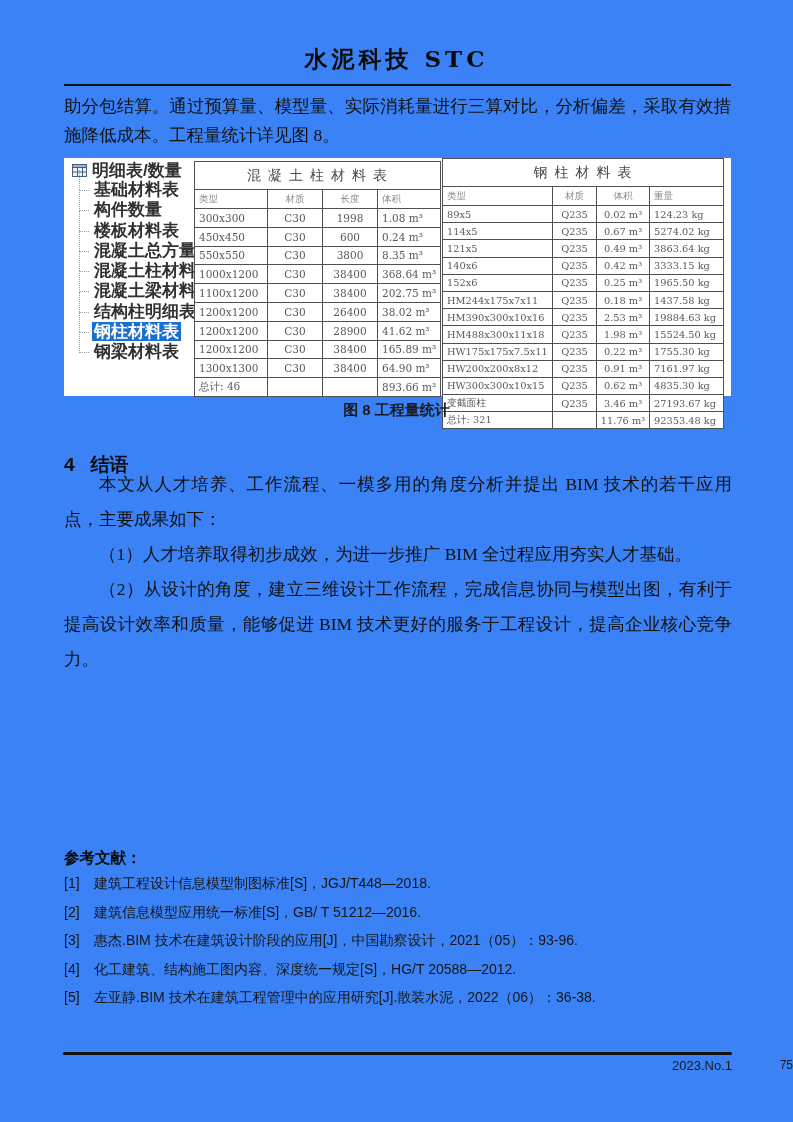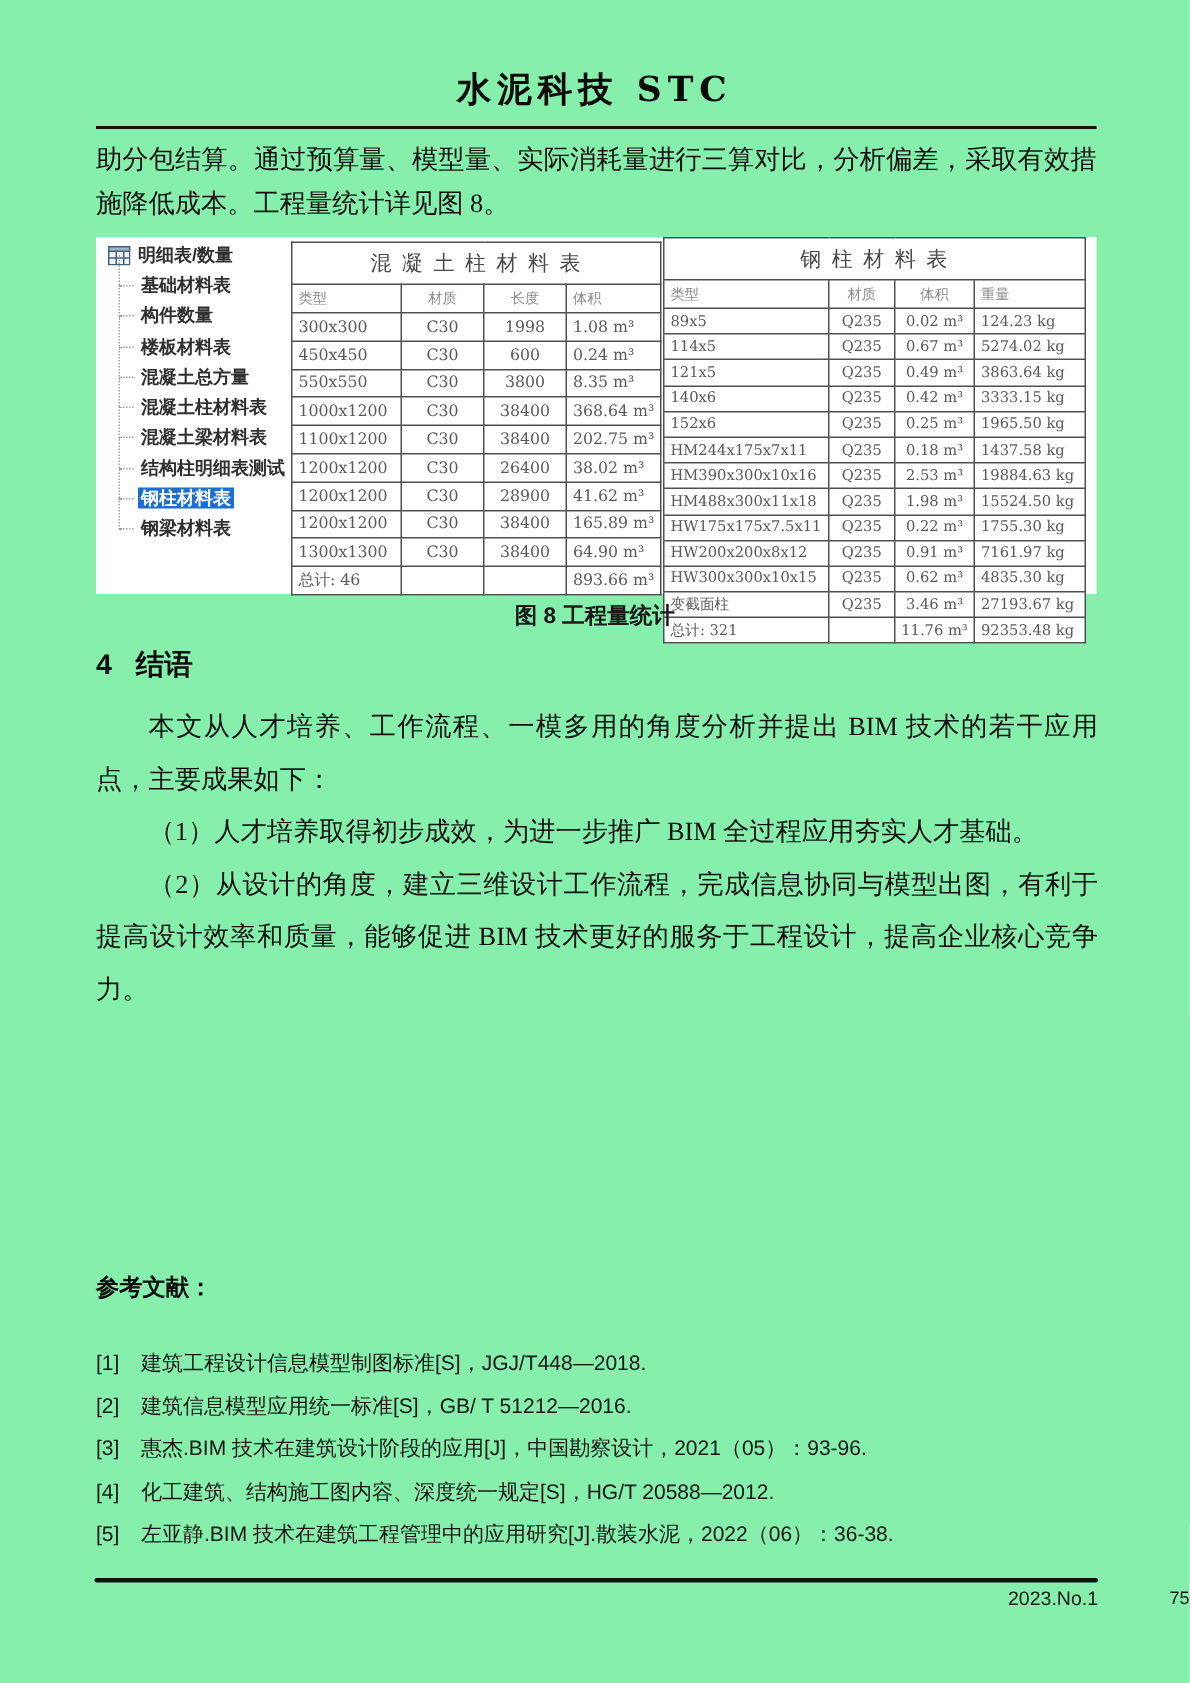--- a/index.html
+++ b/index.html
@@ -1,39 +1,39 @@
 <!DOCTYPE html>
 <html><head>
 <meta charset="utf-8">
 <style>
   html,body { margin:0; padding:0; background:#e8e8e8; }
   .page {
     position:relative; width:793px; height:1122px; margin:0 auto;
-    background:#86efac; overflow:hidden;
+    background:#3b82f6; overflow:hidden;
     font-family:"Liberation Serif","DejaVu Serif",serif; color:#111;
   }
   
   .journal-title {
     position:absolute; top:44px; left:0; width:100%;
     text-align:center; font-family:"DejaVu Serif",serif;
     font-size:23px; font-weight:bold; letter-spacing:4px; color:#0a0a0a;
   }
   .header-rule { position:absolute; top:84px; left:64px; width:667px; border-top:2.5px solid #141414; }
   
   .intro {
     position:absolute; top:92px; left:64px; width:667px;
     font-size:17.5px; line-height:29px; text-align:justify; margin:0;
   }
   
   .figure { position:absolute; top:158px; left:64px; width:667px; height:238px; }
   .screenshot { position:relative; width:100%; height:100%; background:#fff; }
   
   .tree { position:absolute; left:8px; top:2px; width:124px;
           font-family:"Liberation Sans","DejaVu Sans",sans-serif;
-          font-size:12px; font-weight:bold; color:#303030; white-space:nowrap; }
+          font-size:17px; font-weight:bold; color:#303030; white-space:nowrap; }
   .tree-root { display:flex; align-items:center; gap:5px; height:20px; }
   .tree-icon { display:inline-block; line-height:0; }
   .tree-items { list-style:none; margin:0; padding:0 0 0 7px; }
   .tree-items li { position:relative; padding-left:13px; height:20.3px; line-height:20.3px; }
   .tree-items li::before { content:''; position:absolute; left:0; top:-10px; height:20.3px; border-left:1px dotted #9aa0a6; }
   .tree-items li::after  { content:''; position:absolute; left:0; top:10px; width:10px; border-top:1px dotted #9aa0a6; }
   .tree-label { padding:0 2px; }
   .tree-label.selected { background:#1b6ed2; color:#ffffff; }
   
   table.sched { position:absolute; border-collapse:collapse; table-layout:fixed;
@@ -48,29 +48,29 @@
   #steel-table { left:378px; top:0; width:281px; }
   #steel-table td { height:14.2px; font-size:9.8px; }
   table.sched .c0 { text-align:left; padding-left:4px; }
   table.sched .c1 { text-align:center; }
   table.sched .c2 { text-align:center; }
   table.sched .c3 { text-align:left; padding-left:4px; }
   
   .figure-caption { position:absolute; top:401px; left:0; width:100%; text-align:center;
     font-family:"Liberation Sans","DejaVu Sans",sans-serif; font-size:15px; font-weight:bold; color:#1a1a1a; }
   
-  .section-heading { position:absolute; top:430px; left:64px; margin:0;
+  .section-heading { position:absolute; top:452px; left:64px; margin:0;
     font-family:"Liberation Sans","DejaVu Sans",sans-serif; font-size:19px; font-weight:bold; color:#0d0d0d; }
   .section-heading .num { margin-right:16px; }
   .section-paras { position:absolute; top:467px; left:64px; width:668px; }
   .section-paras p { margin:0; font-size:17.5px; line-height:35px; text-align:justify; text-indent:2em; }
   
   .refs { position:absolute; top:848px; left:64px; width:668px;
     font-family:"Liberation Sans","DejaVu Sans",sans-serif; }
-  .refs-heading { font-size:15.5px; font-weight:bold; color:#0d0d0d; margin-bottom:25px;
+  .refs-heading { font-size:15.5px; font-weight:bold; color:#0d0d0d; margin-bottom:0;
     font-family:"Liberation Sans","DejaVu Sans",sans-serif; }
   .ref-item { display:flex; font-size:14px; line-height:28.5px; color:#161616; }
   .ref-marker { width:30px; flex:0 0 30px; }
   
   .footer-rule { position:absolute; top:1052px; left:63px; width:669px; height:2.5px; background:#121212; border-radius:2px; }
   .page-number { position:absolute; top:1058px; left:0; width:100%; text-align:right;
     font-family:"Liberation Sans","DejaVu Sans",sans-serif; font-size:12px; color:#1a1a1a; }
   .issue-label { position:absolute; top:1058px; right:61px;
     font-family:"Liberation Sans","DejaVu Sans",sans-serif; font-size:13px; color:#1a1a1a; }
 </style>

